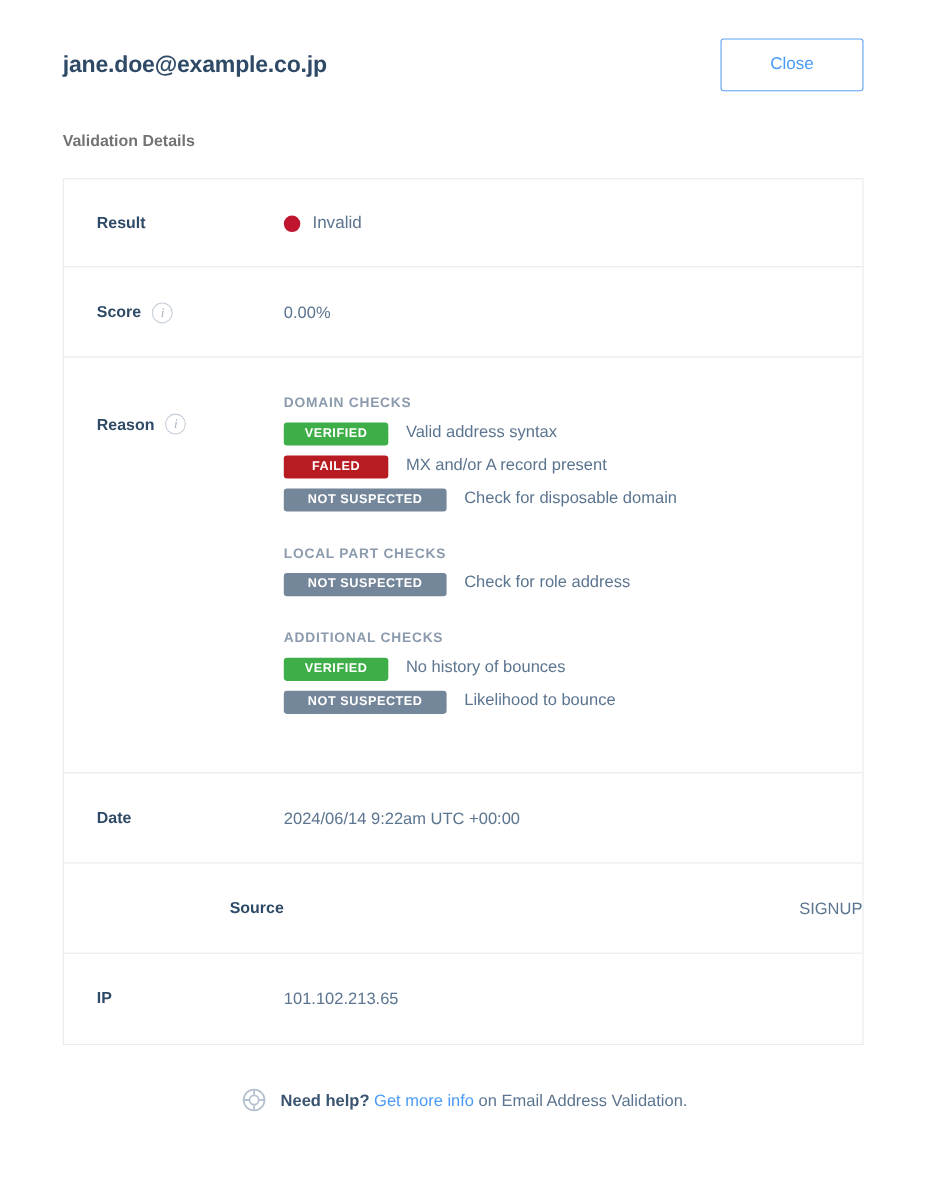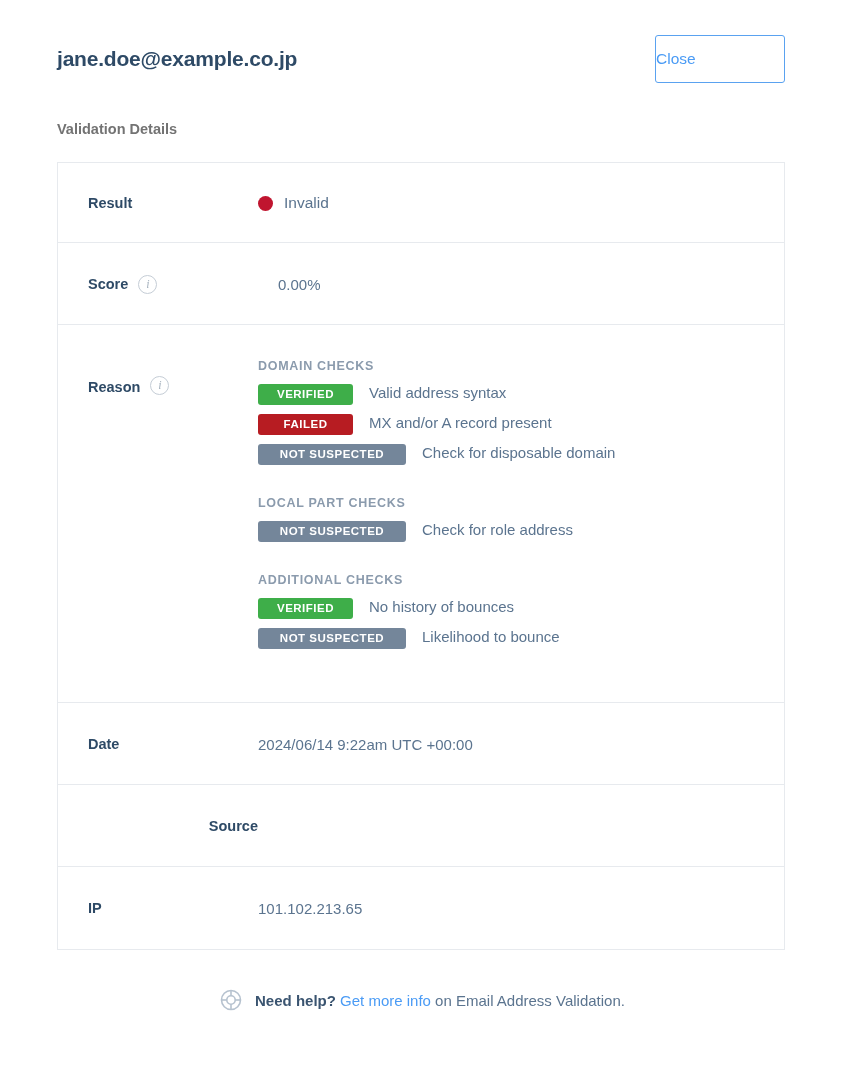--- a/index.html
+++ b/index.html
@@ -42,21 +42,21 @@
   .close-button {
     width: 130px;
     height: 48px;
     border: 1px solid #5aa2f0;
     border-radius: 3px;
     background: #ffffff;
     color: #4a9bf5;
     font-family: "Liberation Sans", sans-serif;
     font-size: 15.5px;
     line-height: 46px;
-    text-align: left;
+    text-align: center;
     cursor: pointer;
   }
 
   
   .section-heading {
     position: absolute;
     left: 57px;
     top: 121px;
     font-size: 14.5px;
     font-weight: bold;
@@ -100,21 +100,21 @@
     flex: 1;
     color: #5b748f;
     font-size: 15px;
   }
 
   
   .row-result   { height: 80px; }
   .row-result   .row-label-cell,
   .row-result   .row-value-cell { height: 80px; align-items: center; display: flex; }
 
-  .row-score    { height: 82px; gap: 20px; }
+  .row-score    { height: 82px; }
   .row-score    .row-label-cell,
   .row-score    .row-value-cell { height: 82px; align-items: center; display: flex; }
 
   .row-reason   { min-height: 378px; }
   .row-reason   .row-label-cell { height: 70px; align-items: flex-end; }
   .row-reason   .row-value-cell { padding-top: 34px; padding-bottom: 28px; }
 
   .row-date     { height: 82px; }
   .row-date     .row-label-cell,
   .row-date     .row-value-cell { height: 82px; align-items: center; display: flex; }
@@ -302,20 +302,23 @@
         <span class="row-label">Date</span>
       </div>
       <div class="row-value-cell">
         <span>2024/06/14 9:22am UTC +00:00</span>
       </div>
     </div>
 
     <div class="row row-source">
       <div class="row-label-cell">
         <span class="row-label">Source</span>
+      </div>
+      <div class="row-value-cell">
+        <span>SIGNUP</span>
       </div>
     </div>
 
     <div class="row row-ip">
       <div class="row-label-cell">
         <span class="row-label">IP</span>
       </div>
       <div class="row-value-cell">
         <span>101.102.213.65</span>
       </div>

